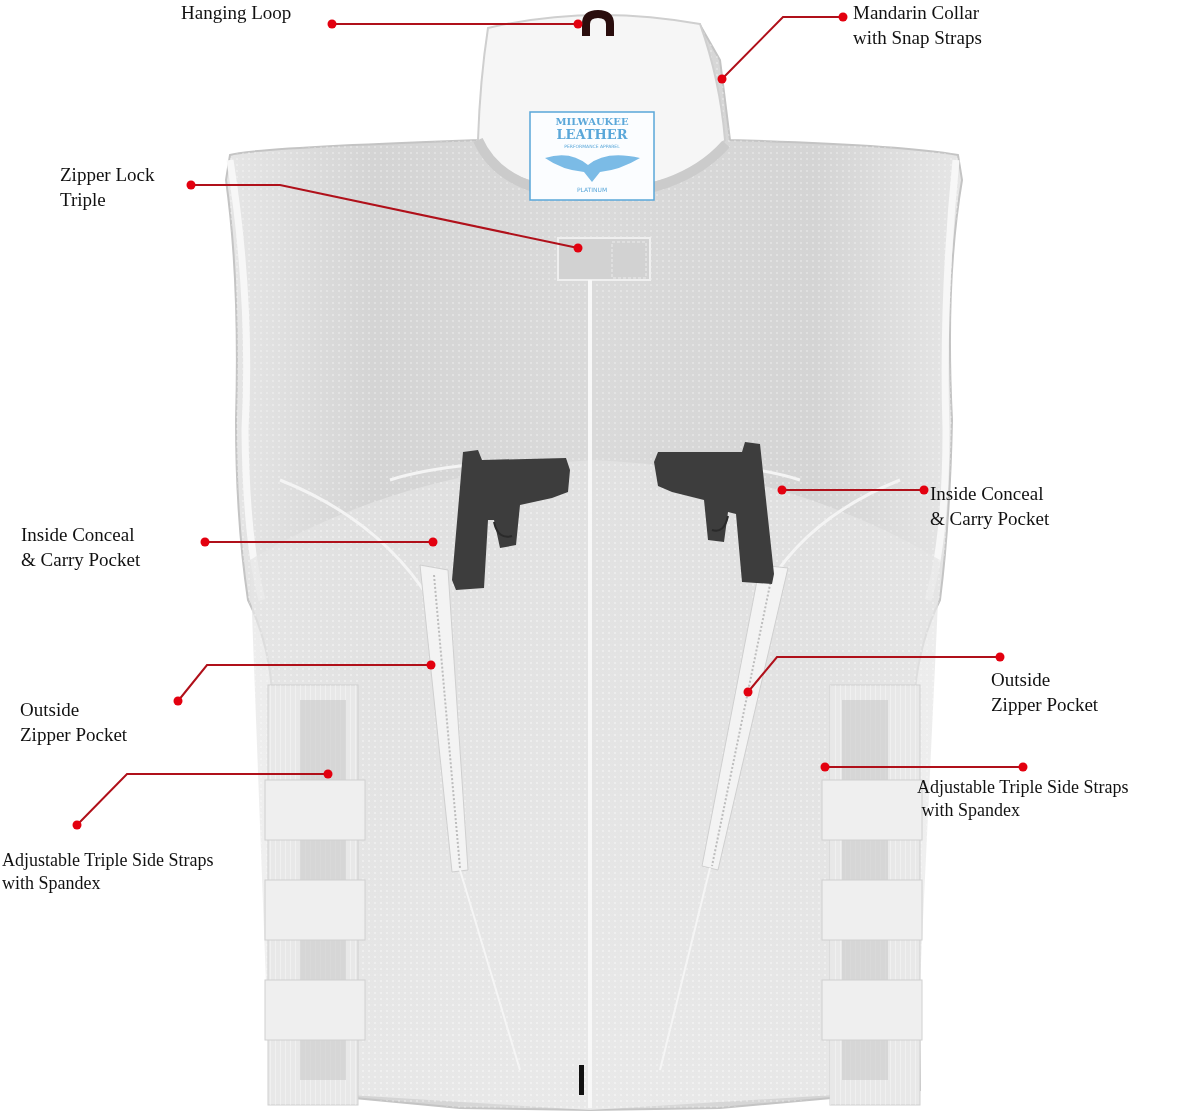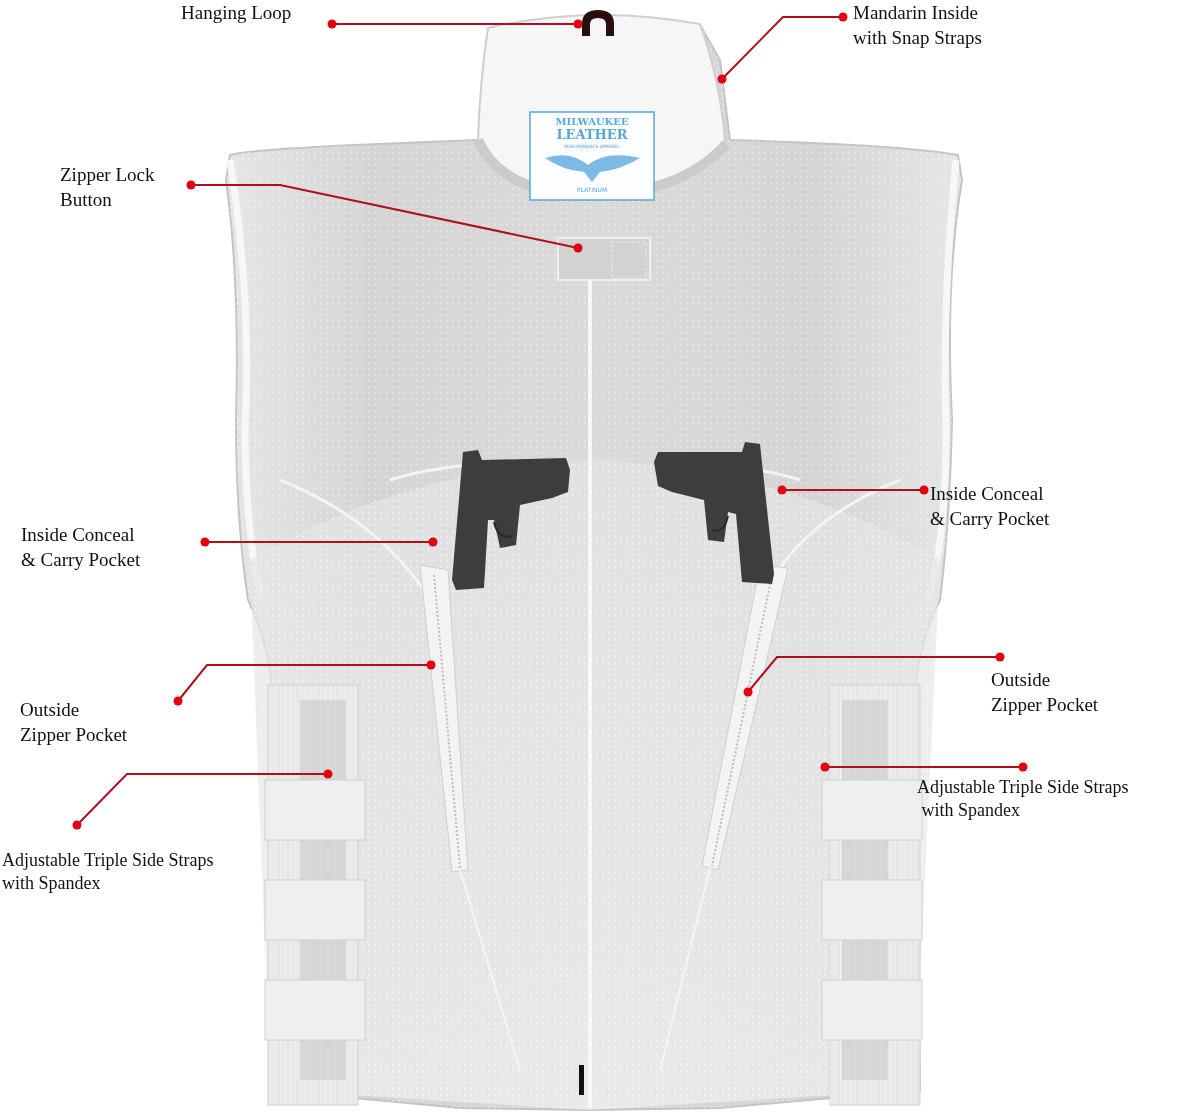--- a/index.html
+++ b/index.html
@@ -149,27 +149,27 @@
       <circle cx="825" cy="767" r="4.5"></circle>
         <circle cx="1023" cy="767" r="4.5"></circle>
     </g>
   </svg>
 
   <div class="label" style="left:181px;top:0px;">
     <span class="l1">Hanging Loop</span>
   </div>
 
   <div class="label" style="left:853px;top:0px;">
-    <span class="l2">Mandarin Inside</span>
+    <span class="l2">Mandarin Collar</span>
     <span class="l2">with Snap Straps</span>
   </div>
 
   <div class="label r" style="left:60px;top:162px;width:126px;">
     <span class="l2">Zipper Lock</span>
-    <span class="l2">Button</span>
+    <span class="l2">Triple</span>
   </div>
 
   <div class="label" style="left:21px;top:522px;">
     <span class="l2">Inside Conceal</span>
     <span class="l2">&amp; Carry Pocket</span>
   </div>
 
   <div class="label" style="left:930px;top:481px;">
     <span class="l2">Inside Conceal</span>
     <span class="l2">&amp; Carry Pocket</span>

